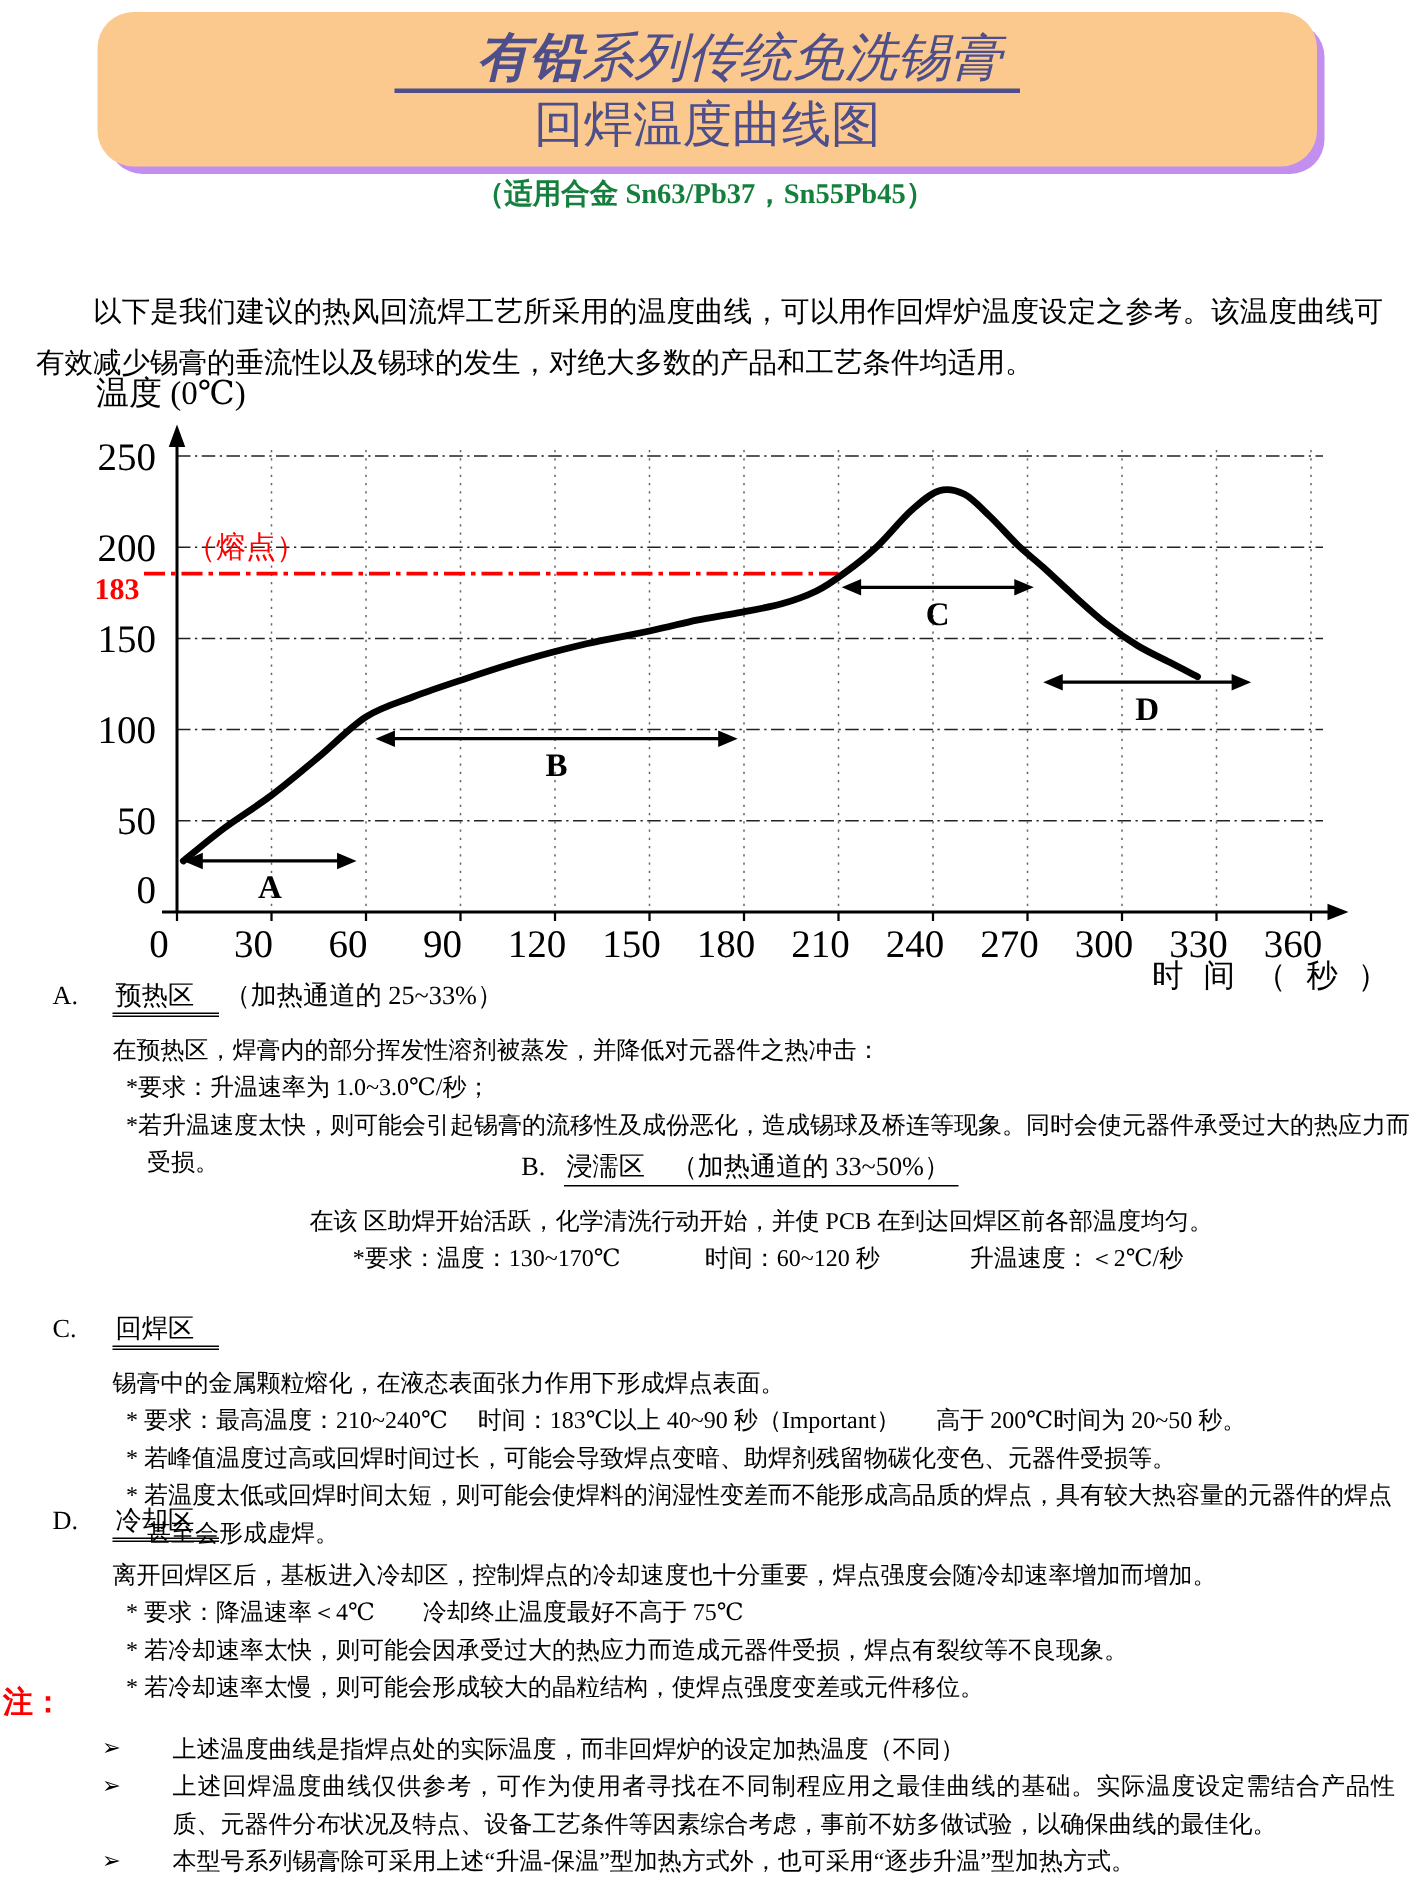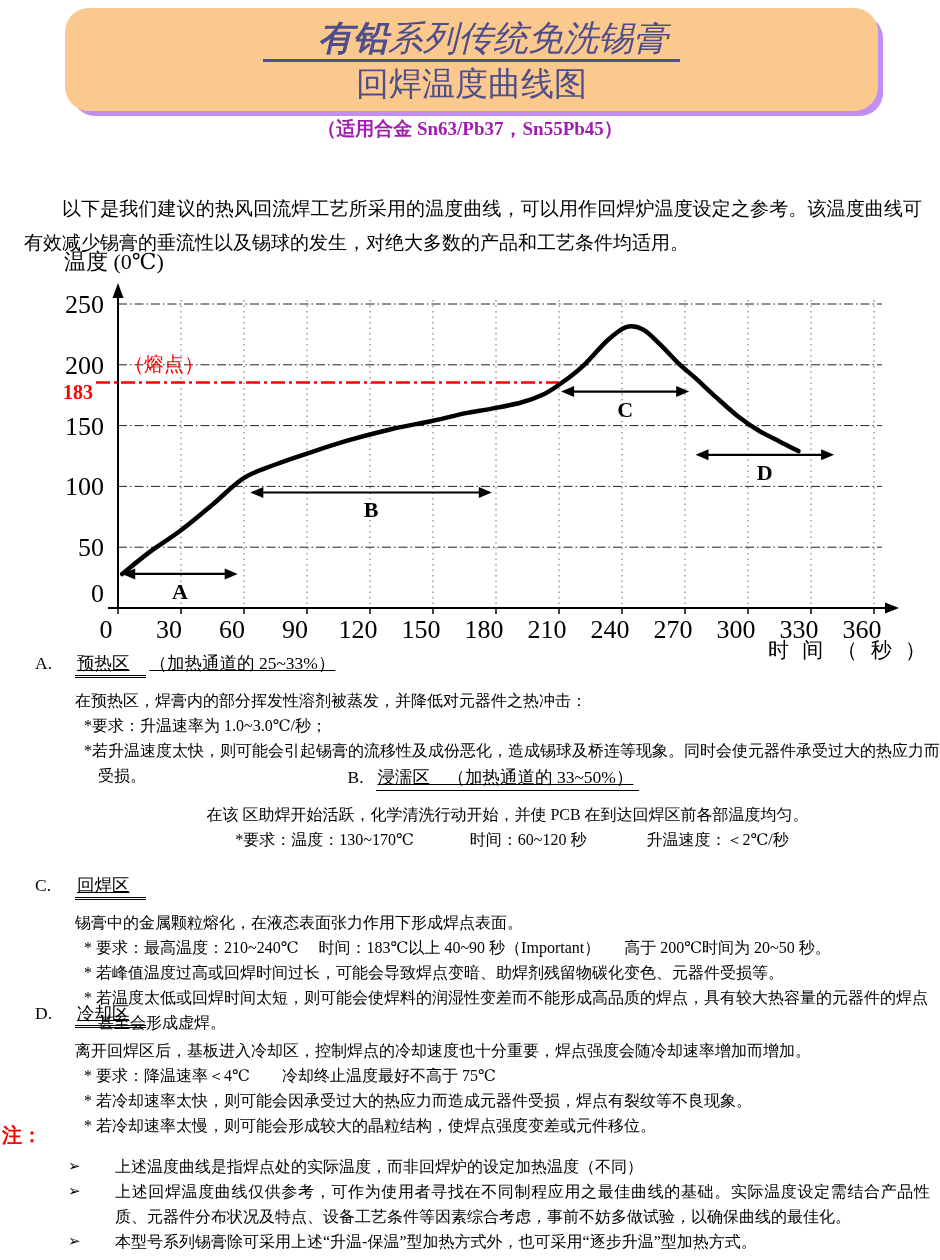--- a/index.html
+++ b/index.html
@@ -7,32 +7,32 @@
         font-family:"Liberation Serif","DejaVu Serif",serif;color:#000;}
 
   
   .banner{position:absolute;left:65px;top:8px;width:813px;height:103px;
           background:#FBC98E;border-radius:24px;box-shadow:6px 6px 0 -1px #C28FF0;}
   .t1{margin-top:9px;text-align:center;font-size:35px;line-height:44px;color:#4E4E8A;}
   .t1u{border-bottom:3px solid #4E4E8A;padding:0 12px 1px 55px;font-style:italic;}
   .t1u b{font-weight:bold;}
   .t2{text-align:center;font-size:33px;line-height:44px;color:#4E4E8A;margin-top:1px;}
   .subtitle{position:absolute;top:116px;left:0;width:940px;text-align:center;
-            font-size:19px;font-weight:bold;color:#a21caf;}
+            font-size:19px;font-weight:bold;color:#15803d;}
 
   
   .intro{position:absolute;top:192px;left:24px;width:898px;margin:0;
          font-size:19px;line-height:34px;text-indent:2em;text-align:justify;}
 
   
   #chart{position:absolute;top:238px;left:0;width:940px;height:428px;}
 
   
   .section{position:absolute;left:0;width:940px;}
-  .sect-heading{font-size:17.5px;line-height:22px;margin:0 0 14px 0;padding-left:35px;text-decoration:underline;}
+  .sect-heading{font-size:17.5px;line-height:22px;margin:0 0 14px 0;padding-left:35px;}
   .letter{display:inline-block;width:40px;}
   .u-double{border-bottom:3px double #000;padding:0 16px 2px 2px;}
   .u-single{border-bottom:1.5px solid #000;padding:0 6px 3px 2px;}
   .suffix{margin-left:4px;}
   .line{font-size:16px;line-height:25px;white-space:pre-wrap;}
   .ind1{padding-left:75px;}
   .ind2{padding-left:98px;text-indent:-14px;}
 
   
   #notes{position:absolute;top:1122px;left:0;width:940px;}

